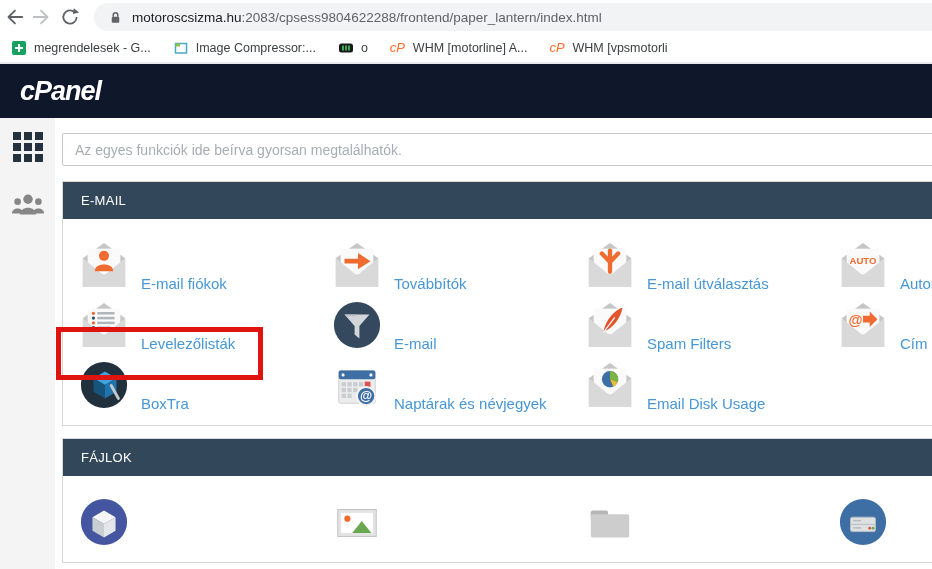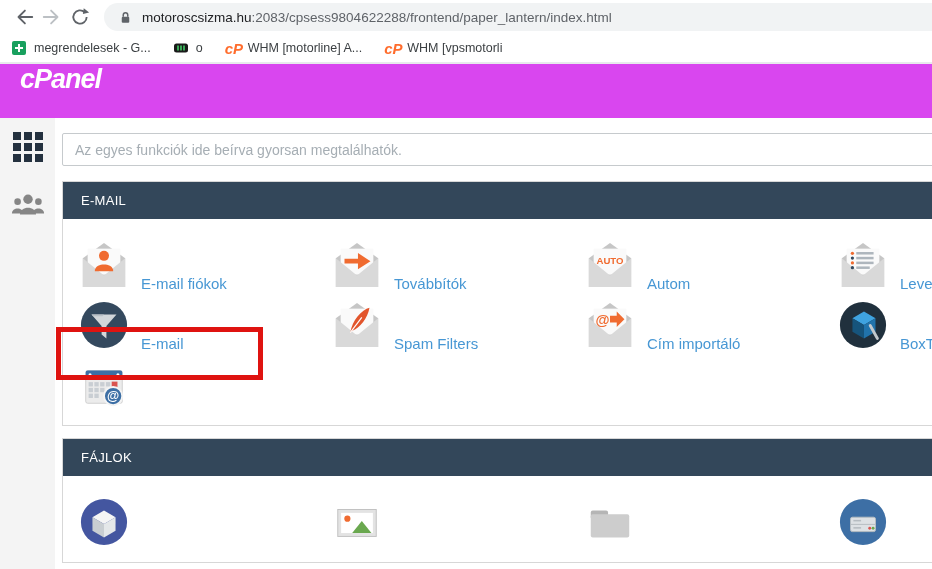--- a/index.html
+++ b/index.html
@@ -1,34 +1,34 @@
 <!DOCTYPE html>
 <html><head>
 <meta charset="utf-8">
 <style>
   * { margin:0; padding:0; box-sizing:border-box; }
   html,body { width:932px; height:569px; overflow:hidden; background:#fff;
     font-family:"Liberation Sans", sans-serif; position:relative; }
 
   
   .chrome { height:64px; border-bottom:2px solid #e8eaed; background:#fff; }
-  .chrome-row1 { height:34px; display:flex; align-items:center; padding-left:10px; }
+  .chrome-row1 { height:34px; display:flex; align-items:center; }
   .nav-btn { width:28px; height:28px; display:flex; align-items:center; justify-content:center; cursor:pointer; }
   .url-pill { flex:1; height:28px; margin-left:10px; margin-right:-14px; background:#f1f3f4;
     border-radius:14px; display:flex; align-items:center; padding:0 14px; cursor:text; }
   .url-text { font-size:13.5px; white-space:nowrap; }
   .url-domain { color:#202124; }
   .url-rest { color:#5f6368; }
   .chrome-row2 { height:28px; display:flex; align-items:center; white-space:nowrap; overflow:hidden; }
   .bm { display:flex; align-items:center; gap:7px; padding:0 11px; font-size:12.5px; color:#3c4043; cursor:pointer; flex:0 0 auto; }
   .bm svg, .bm .fav { width:16px; height:16px; flex:0 0 16px; }
-  .cp-fav { font-style:italic; font-weight:700; font-size:15px; color:#ff6c2c; width:16px; text-align:left; }
+  .cp-fav { font-style:italic; font-weight:400; font-size:13px; color:#ff6c2c; width:16px; text-align:left; }
 
   
-  .cp-header { height:54px; background:#d946ef; display:flex; align-items:flex-start; padding-left:20px; }
+  .cp-header { height:54px; background:#0f172a; display:flex; align-items:center; padding-left:20px; }
   .cp-logo { color:#fff; font-size:27px; font-weight:700; font-style:italic; letter-spacing:-1px; }
 
   
   .sidebar { position:absolute; left:0; top:118px; width:55px; height:451px; background:#f4f4f4;
     display:flex; flex-direction:column; align-items:center; }
   .sb-btn { margin-top:14px; cursor:pointer; }
   .sb-btn + .sb-btn { margin-top:26px; }
 
   
   .content { position:absolute; left:62px; top:118px; width:1150px; }
@@ -215,20 +215,27 @@
     <div class="bm">
       <svg viewBox="0 0 16 16">
         <rect x="1" y="1" width="14" height="14" rx="2" fill="#18a05e"></rect>
         <rect x="7" y="4" width="2" height="8" fill="#fff"></rect>
           <rect x="4" y="7" width="8" height="2" fill="#fff"></rect>
       </svg>
       <span>megrendelesek - G...</span>
     </div>
     <div class="bm">
       <svg viewBox="0 0 16 16">
+        <rect x="2.5" y="3.5" width="11" height="9.5" fill="#fff" stroke="#4aa9c9" stroke-width="1.5"></rect>
+        <rect x="2.5" y="3.5" width="4.5" height="3" fill="#8bc34a"></rect>
+      </svg>
+      <span>Image Compressor:...</span>
+    </div>
+    <div class="bm">
+      <svg viewBox="0 0 16 16">
         <rect x="1" y="3.5" width="14" height="9" rx="2.5" fill="#1a1a1a"></rect>
         <rect x="4" y="5.5" width="2" height="5" fill="#3aa757"></rect>
           <rect x="7" y="5.5" width="2" height="5" fill="#3aa757"></rect>
         <rect x="10" y="5.5" width="2" height="5" fill="#3aa757"></rect>
       </svg>
       <span>o</span>
     </div>
     <div class="bm">
       <span class="fav cp-fav">cP</span>
       <span>WHM [motorline] A...</span>
@@ -294,20 +301,26 @@
           <span class="lbl">E-mail fiókok</span>
         </div>
         <div class="item">
           <svg class="ic">
               <use href="#ic-env-arrow"></use>
             </svg>
           <span class="lbl">Továbbítók</span>
         </div>
         <div class="item">
           <svg class="ic">
+              <use href="#ic-env-branch"></use>
+            </svg>
+          <span class="lbl">E-mail útválasztás</span>
+        </div>
+        <div class="item">
+          <svg class="ic">
               <use href="#ic-env-auto"></use>
             </svg>
           <span class="lbl">Autom</span>
         </div>
         <div class="item">
           <svg class="ic">
               <use href="#ic-env-list"></use>
             </svg>
           <span class="lbl">Levelezőlisták</span>
         </div>
@@ -332,20 +345,27 @@
         <div class="item">
           <svg class="ic">
               <use href="#ic-cube"></use>
             </svg>
           <span class="lbl">BoxTra</span>
         </div>
         <div class="item">
           <svg class="ic">
               <use href="#ic-calendar"></use>
             </svg>
+          <span class="lbl">Naptárak és névjegyek</span>
+        </div>
+        <div class="item">
+          <svg class="ic">
+              <use href="#ic-env-pie"></use>
+            </svg>
+          <span class="lbl">Email Disk Usage</span>
         </div>
       </div>
     </div>
   </div>
 
   <div class="panel">
     <div class="panel-h">
       <span>FÁJLOK</span>
     </div>
     <div class="panel-b">

